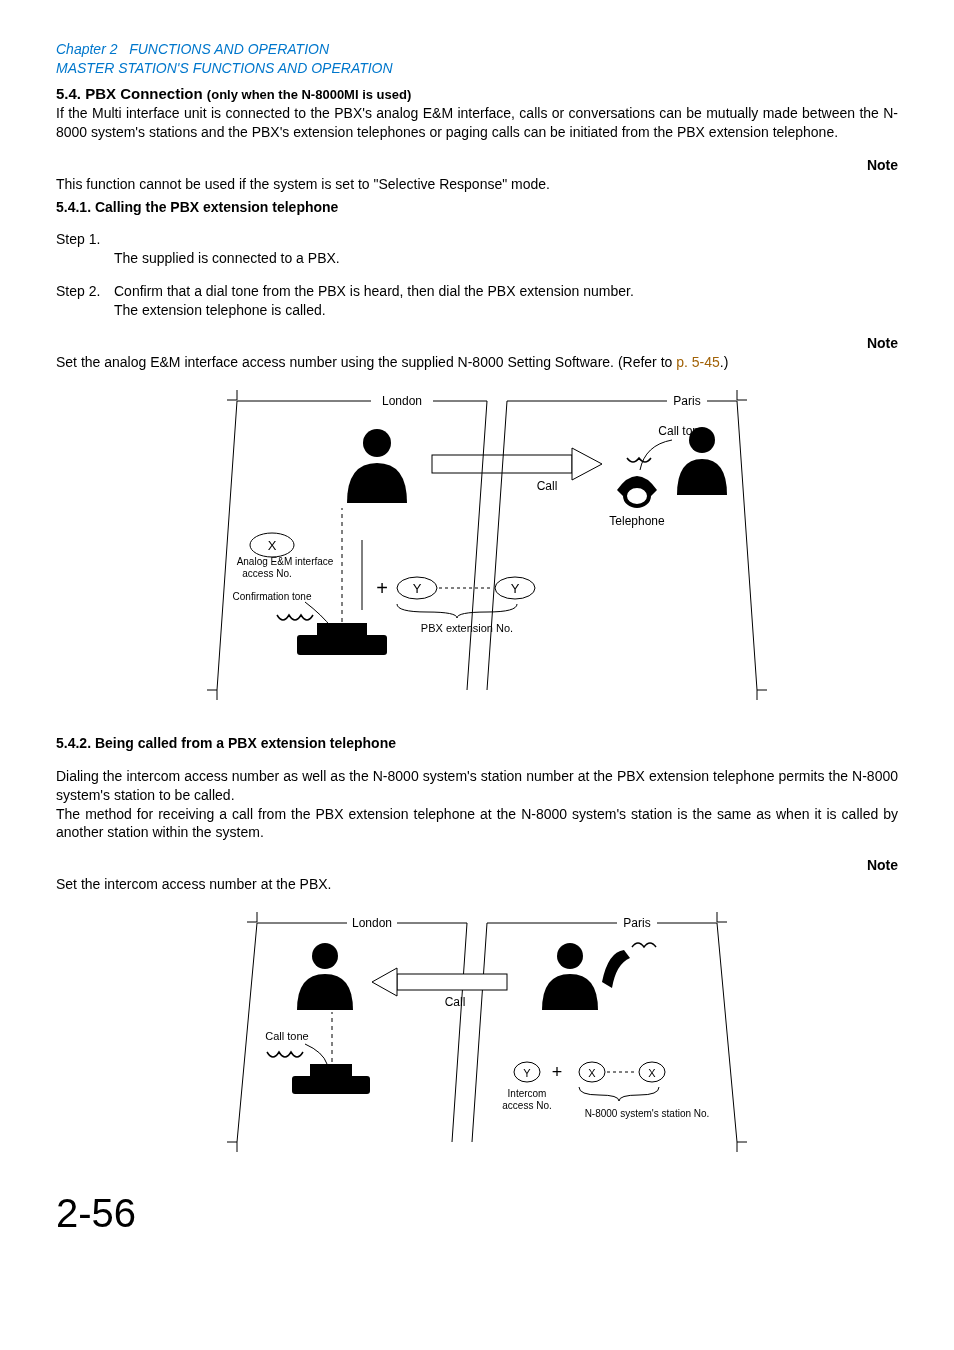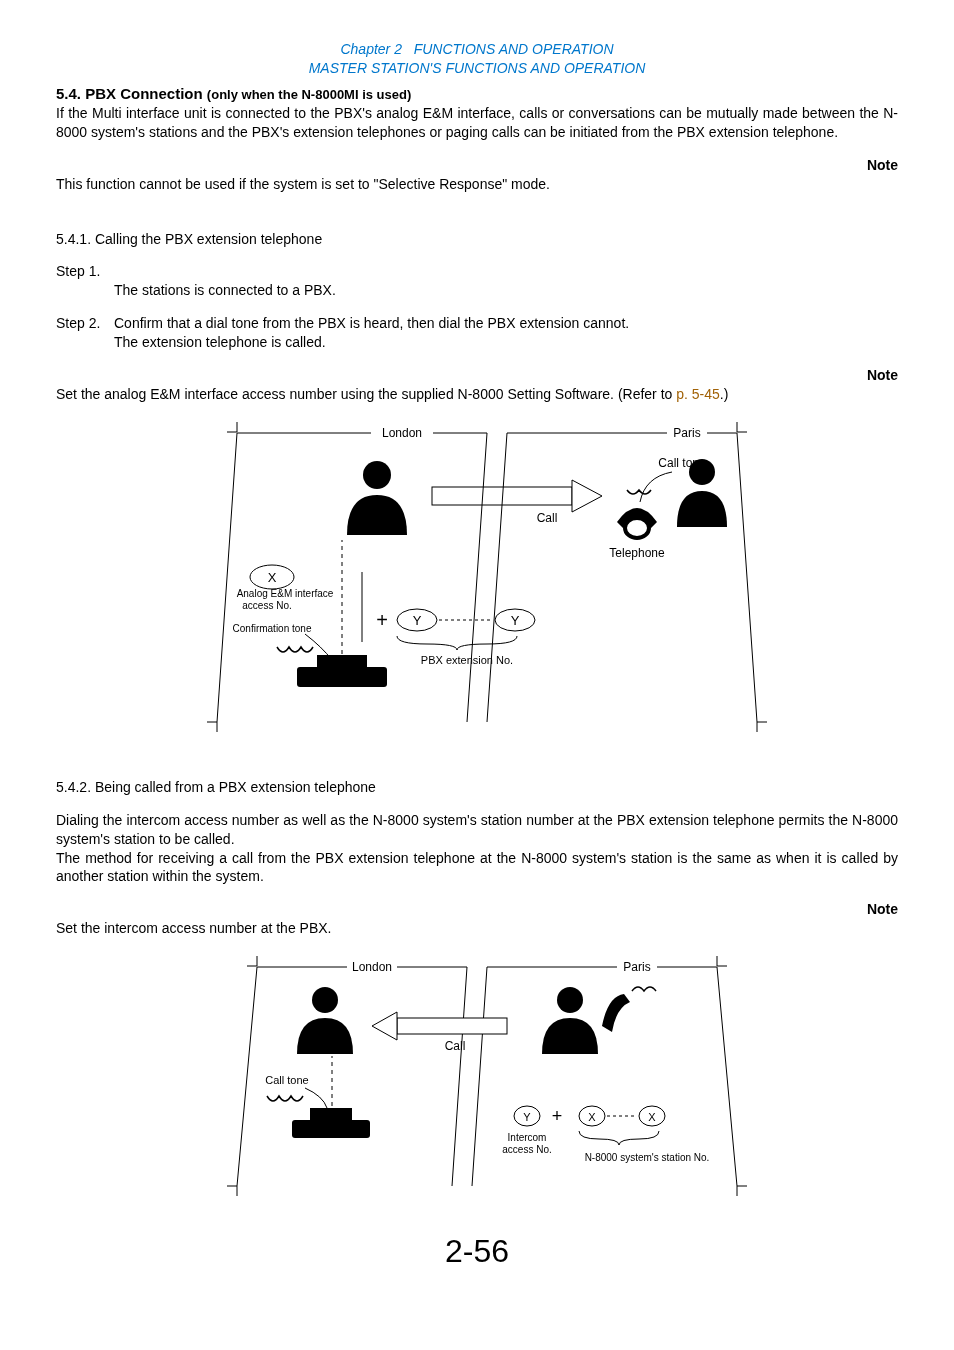--- a/index.html
+++ b/index.html
@@ -6,21 +6,21 @@
     font-family: Arial, Helvetica, sans-serif;
     margin: 0;
     padding: 40px 56px 30px 56px;
     width: 954px;
     box-sizing: border-box;
     font-size: 14px;
     color: #000;
     line-height: 1.35;
   }
   .chapter-header {
-    text-align: center;
+    text-align: left;
     font-style: italic;
     color: #0077cc;
     font-size: 14px;
     margin-bottom: 6px;
   }
   .chapter-line1 { font-weight: normal; }
   .chapter-line2 { font-weight: normal; }
   .sec-title {
     font-weight: bold;
     font-size: 15px;
@@ -33,42 +33,42 @@
   .para-just {
     text-align: justify;
     margin-bottom: 14px;
   }
   .note-head {
     font-weight: bold;
     margin-top: 10px;
     text-align: right;
   }
   .sub-title {
-    font-weight: normal;
-    margin-top: 36px;
+    font-weight: bold;
+    margin-top: 4px;
     margin-bottom: 14px;
   }
   .step {
     display: flex;
     margin-bottom: 14px;
   }
   .step-label {
     font-weight: normal;
     min-width: 58px;
     flex-shrink: 0;
   }
   .step-text { flex: 1; }
   .link { color: #a16207; }
   .diagram {
     display: block;
     margin: 18px auto 24px auto;
   }
   .page-num {
-    text-align: center;
-    font-size: 32px;
+    text-align: left;
+    font-size: 40px;
     margin-top: 24px;
   }
   svg text {
     font-family: Arial, Helvetica, sans-serif;
   }
 </style>
 </head>
 <body>
 
 <div class="chapter-header">
@@ -85,28 +85,28 @@
 
 <div class="note-head">Note</div>
 <div>This function cannot be used if the system is set to "Selective Response" mode.</div>
 
 <div class="sub-title">5.4.1. Calling the PBX extension telephone</div>
 
 <div class="step">
   <div class="step-label">Step 1.</div>
   <div class="step-text">
     <br>
-    <span>The stations is connected to a PBX.</span>
+    <span>The supplied is connected to a PBX.</span>
   </div>
 </div>
 
 <div class="step">
   <div class="step-label">Step 2.</div>
   <div class="step-text">
-    <span>Confirm that a dial tone from the PBX is heard, then dial the PBX extension cannot.</span><br>
+    <span>Confirm that a dial tone from the PBX is heard, then dial the PBX extension number.</span><br>
     <span>The extension telephone is called.</span>
   </div>
 </div>
 
 <div class="note-head">Note</div>
 <div>
   <span>Set the analog E&amp;M interface access number using the supplied N-8000 Setting Software. (Refer to </span><span class="link">p. 5-45</span><span>.)</span>
 </div>
 
 <svg class="diagram" width="600" height="320" viewBox="0 0 600 320">

